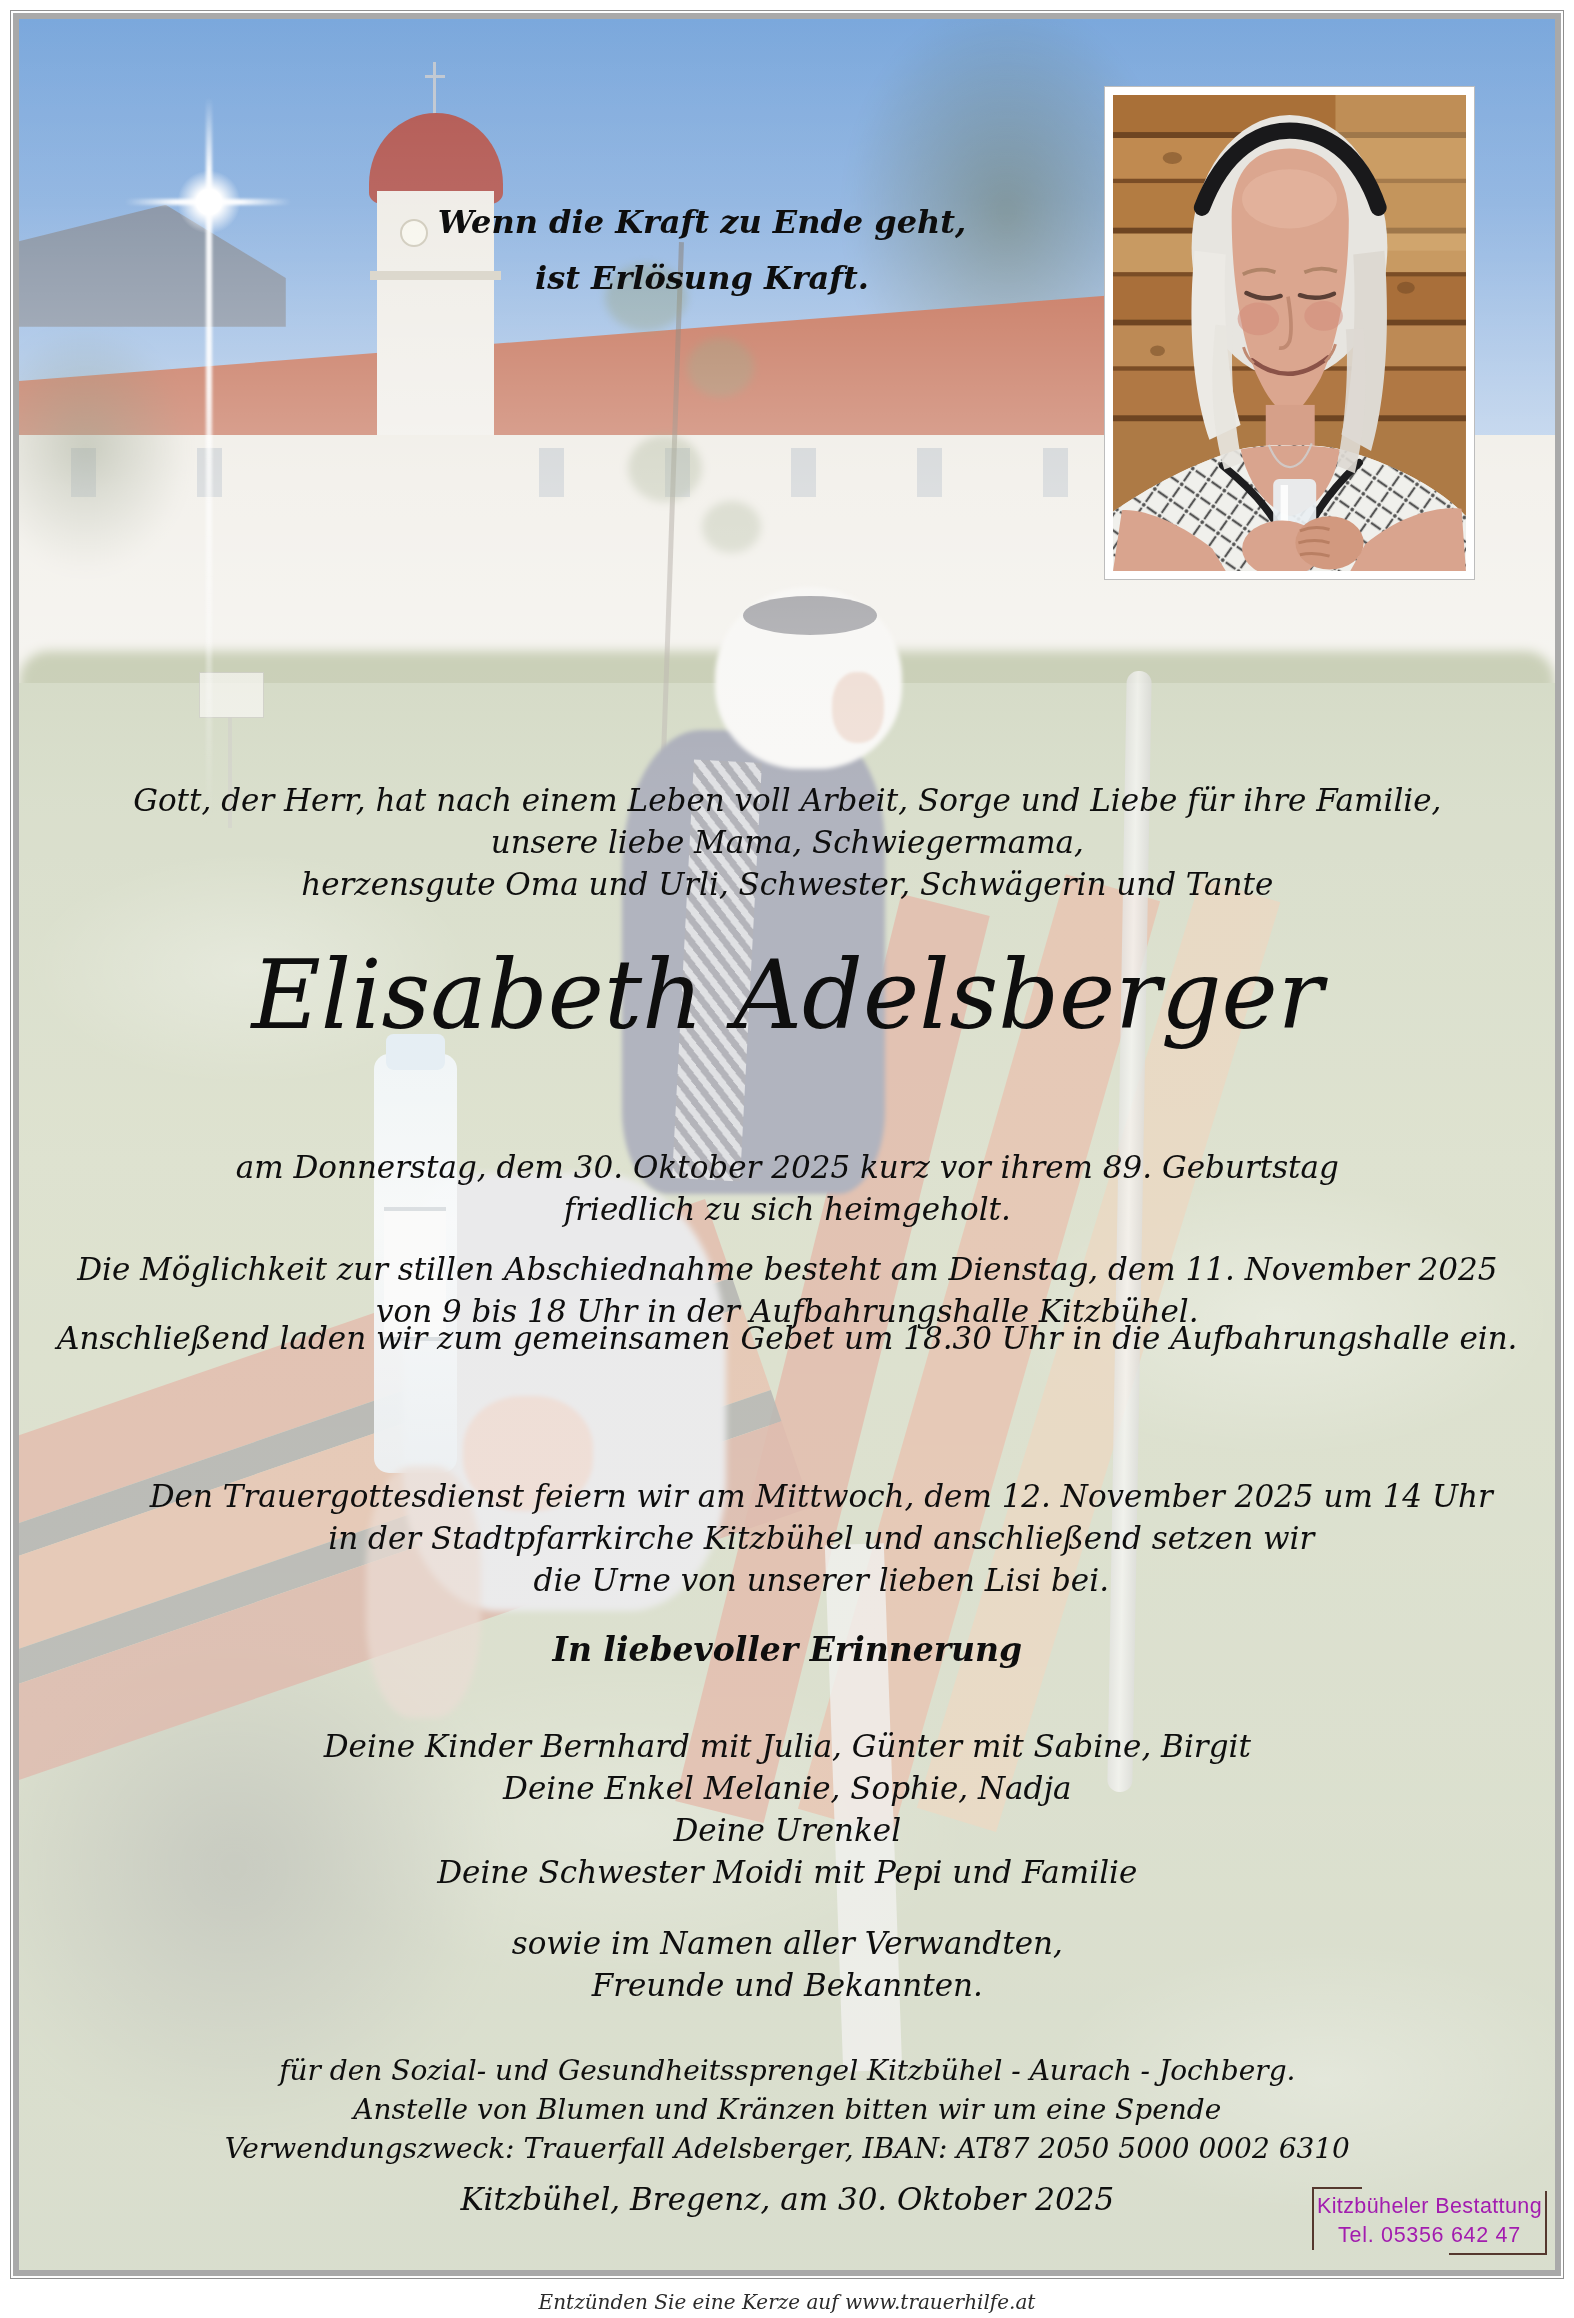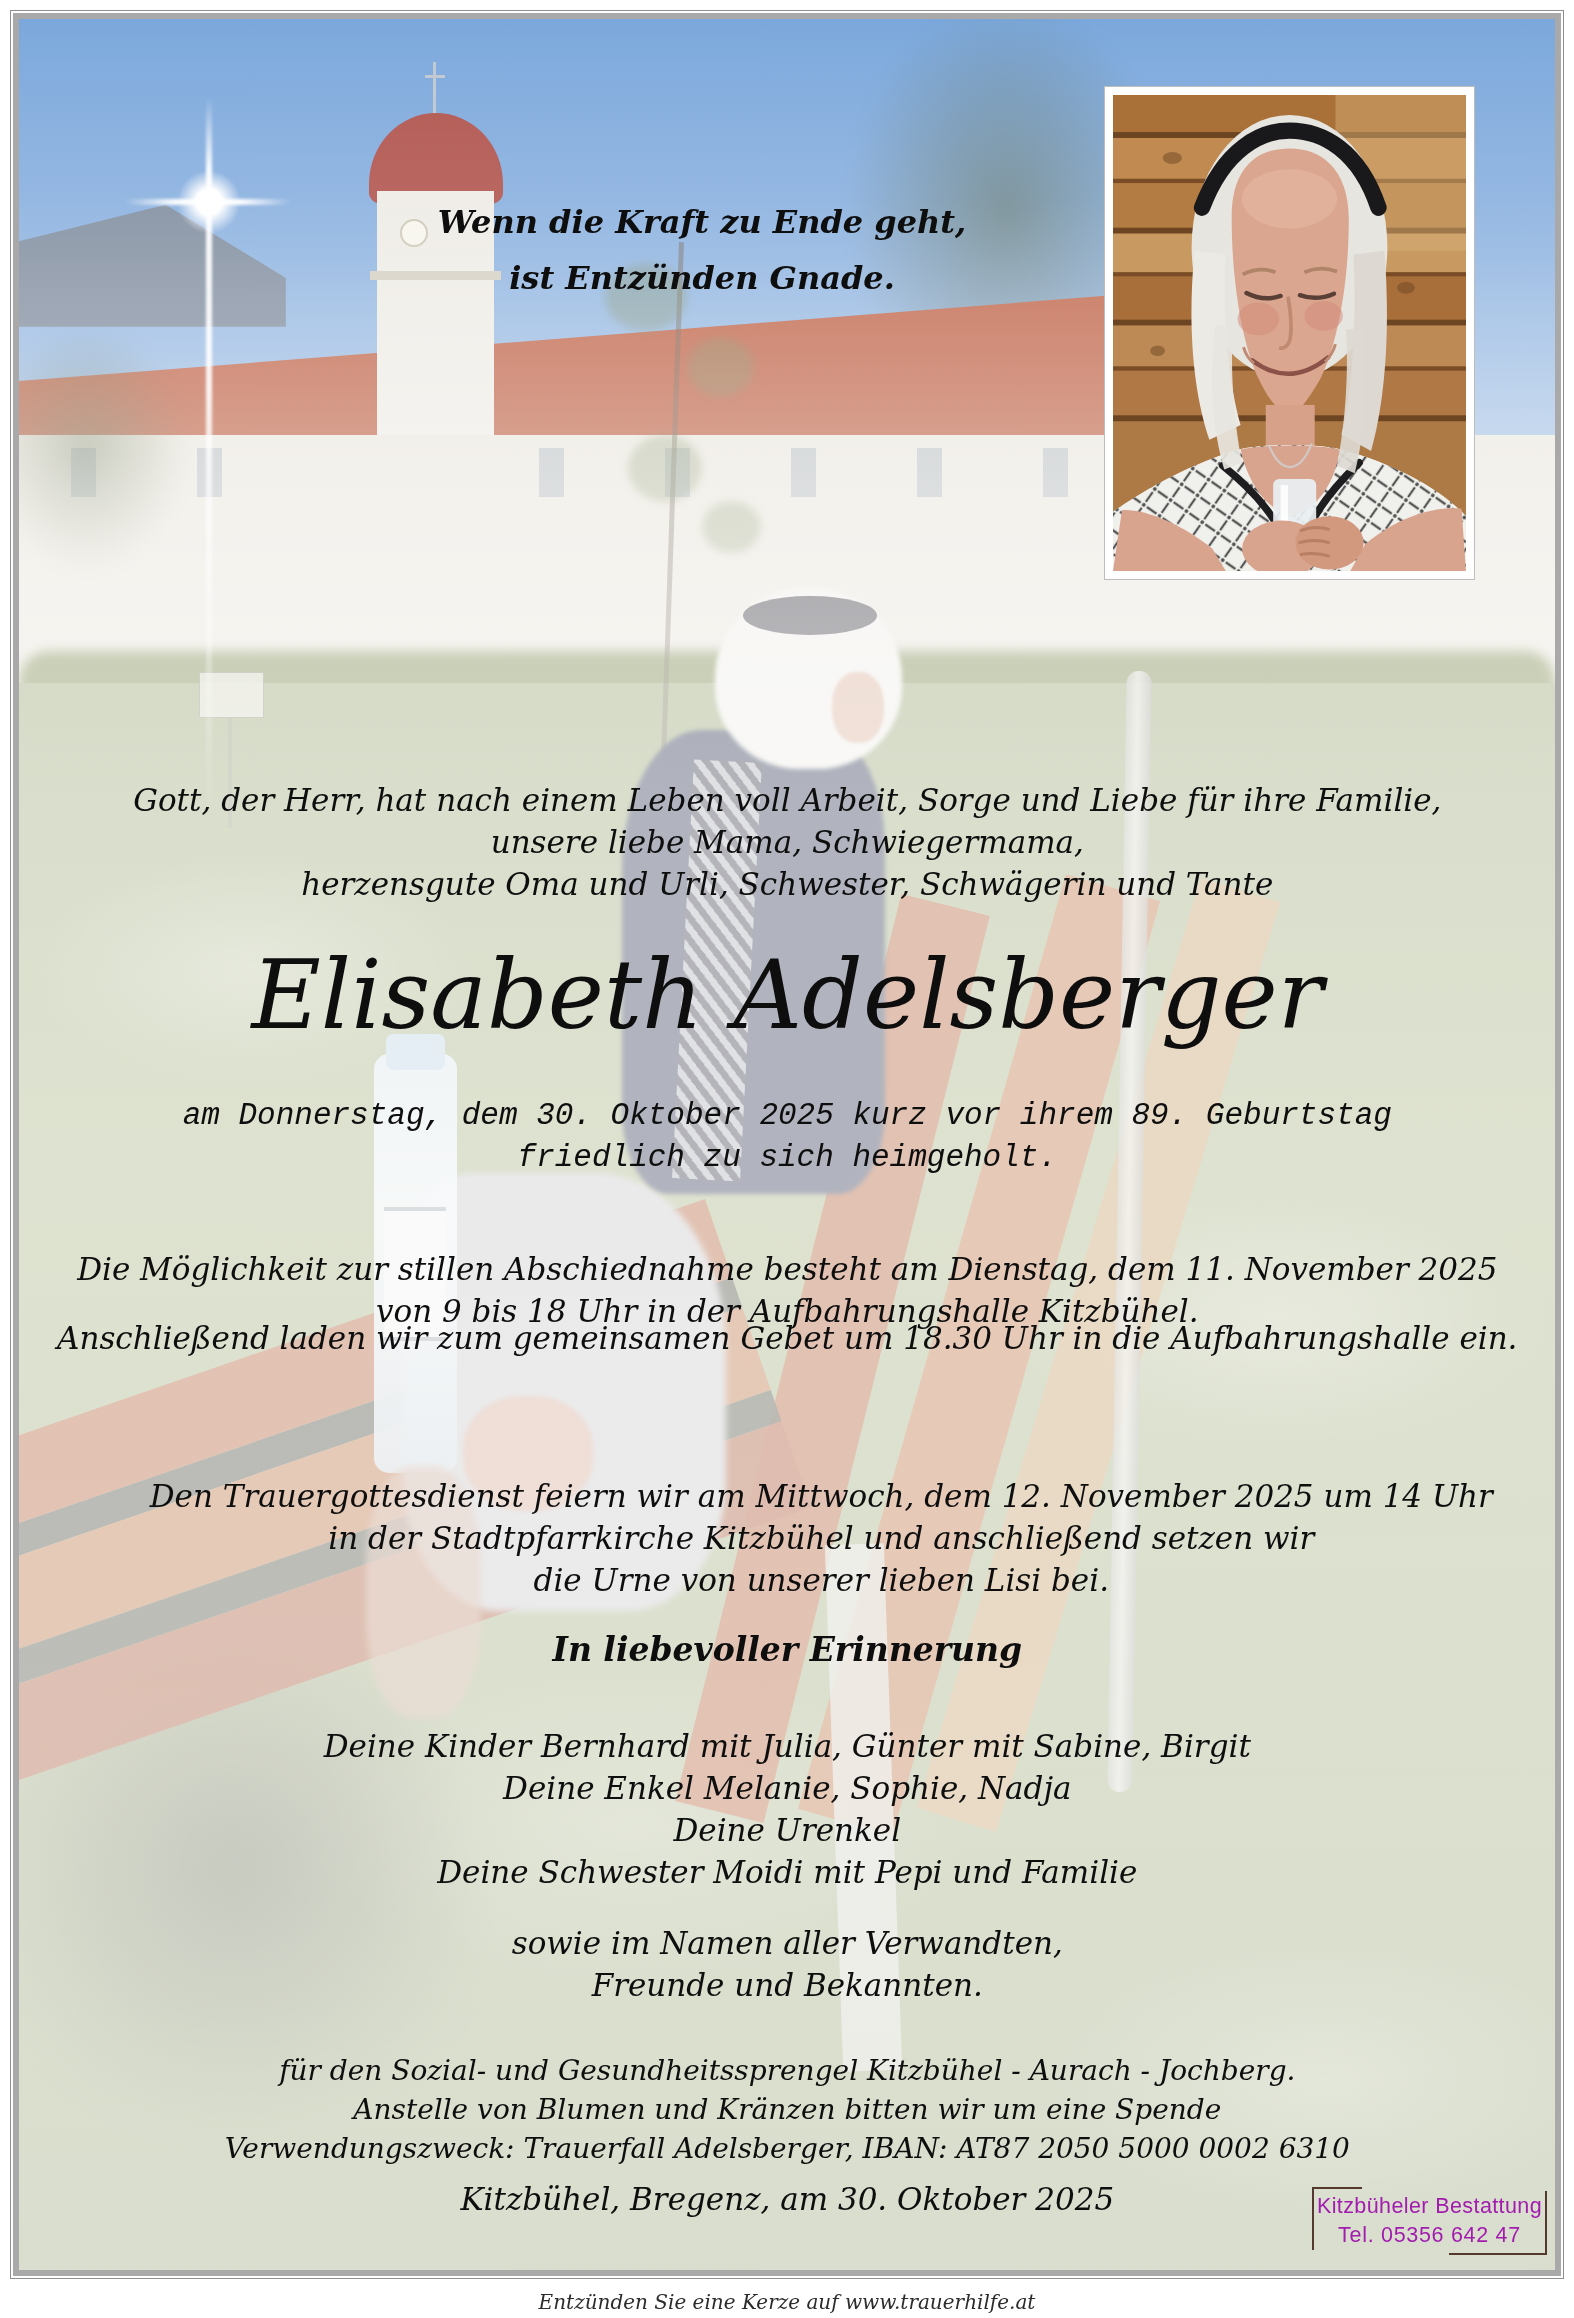--- a/index.html
+++ b/index.html
@@ -112,21 +112,21 @@
   .portrait { position:absolute; left:1104px; top:86px; width:371px; height:494px;
               background:#ffffff; border:0.7px solid #bdbdbd; box-sizing:border-box; padding:8.2px; }
 
   
   .t { position:absolute; left:19.3px; width:1536px; text-align:center; color:#0e0e0e; font-style:italic; }
   .s42 { font-size:31px; line-height:42px;text-align:center; }
   .s38 { font-size:28px; line-height:39px; }
   .quote { left:294px; width:816px; top:194px; font-size:32px; line-height:56px; font-weight:bold; }
   .intro { top:779px; }
   .name { top:943px; font-size:95px; line-height:104px; }
-  .death { top:1095px;font-family:Liberation Mono, monospace; }
+  .death { top:1146px; }
   .viewing { top:1248px; }
   .prayer { top:1317px; }
   .service { top:1475px;padding-left:34px; }
   .remember { top:1630px; font-weight:bold; font-size:33px;text-align:center; }
   .family { top:1725px;font-style:italic; }
   .closing { top:1922px; }
   .donation { top:2051px; }
   .dateline { top:2178px; }
 
   
@@ -288,21 +288,21 @@
           <rect width="26" height="26" fill="#f0f0ec"></rect>
           <path d="M0,13 h8 M13,0 v8 M13,18 v8 M18,13 h8" stroke="#3a3a3a" stroke-width="3"></path>
           <circle cx="13" cy="13" r="2.5" fill="#333333"></circle>
         </pattern>
       </defs>
     </svg>
   </div>
 
   <div class="t quote">
     <div>Wenn die Kraft zu Ende geht,</div>
-    <div>ist Entzünden Gnade.</div>
+    <div>ist Erlösung Kraft.</div>
   </div>
 
   <div class="t s42 intro">
     <div>Gott, der Herr, hat nach einem Leben voll Arbeit, Sorge und Liebe für ihre Familie,</div>
     <div>unsere liebe Mama, Schwiegermama,</div>
     <div>herzensgute Oma und Urli, Schwester, Schwägerin und Tante</div>
   </div>
 
   <div class="t name">Elisabeth Adelsberger</div>
 

